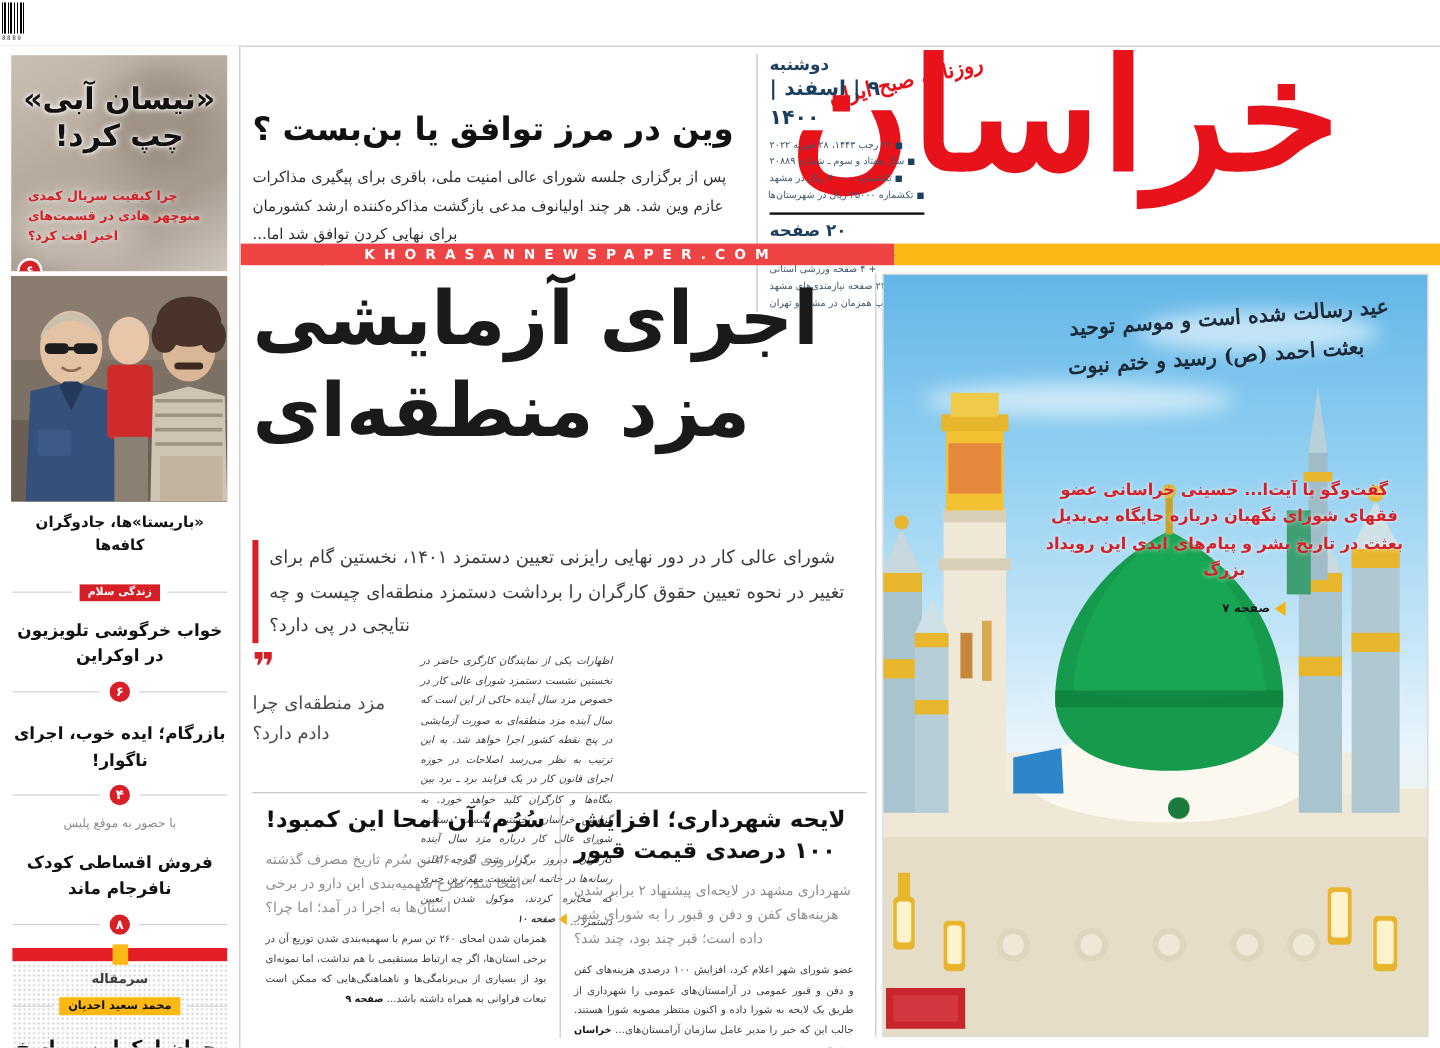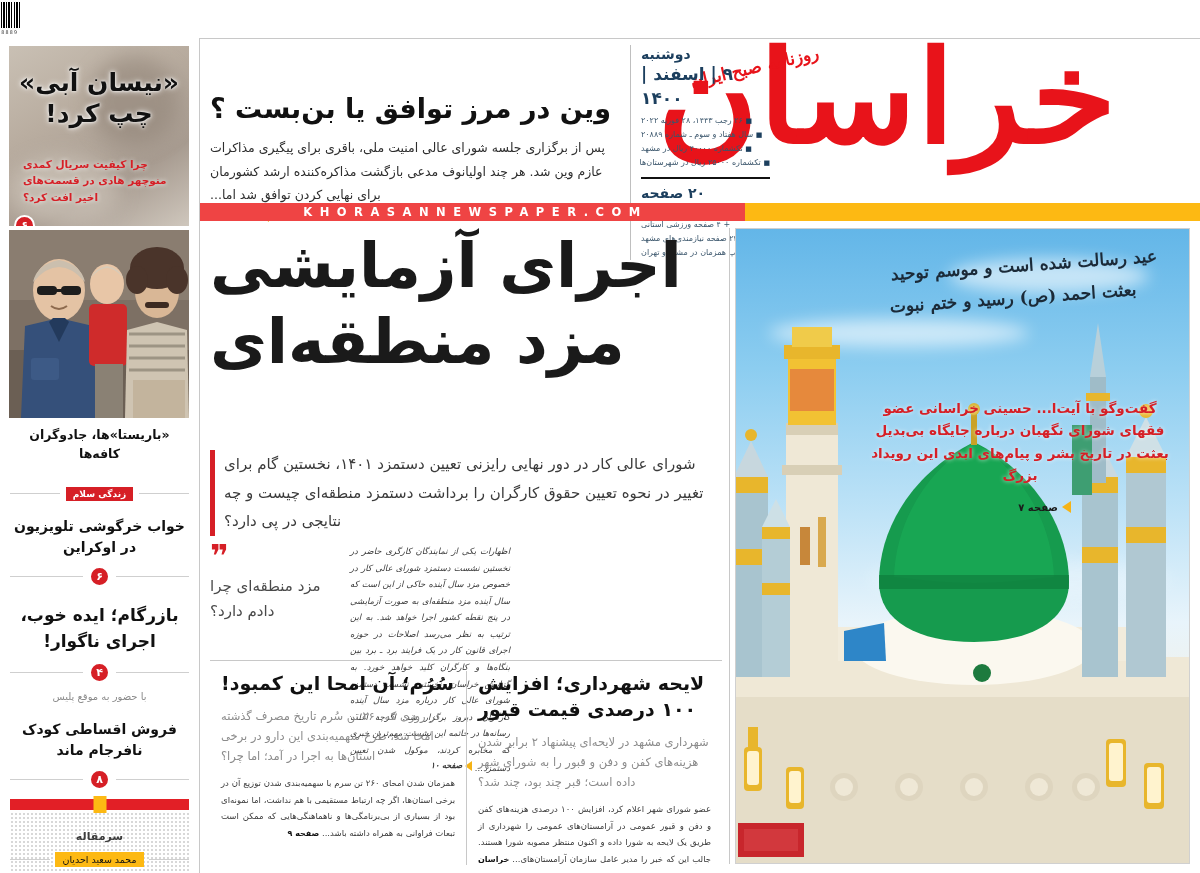--- a/index.html
+++ b/index.html
@@ -186,48 +186,48 @@
   }
   .kicker-row .ln { flex: 1; height: 1px; background: #cfcfcf; }
   .kicker {
     background: #D61F26; color: #fff; font-size: 9px;
     font-weight: 700; padding: 2px 7px; white-space: nowrap;
   }
   .side-head {
     font-size: 14px; font-weight: 700; color: #111;
     line-height: 1.55; text-align: center; margin: 15px 0 4px;
   }
-  .side-head.sm { font-size: 17px; }
+  .side-head.sm { font-size: 14px; }
   .badge-row {
     display: flex; align-items: center; gap: 6px; margin: 7px 0;
   }
   .badge-row .ln { flex: 1; height: 1px; background: #cfcfcf; }
   .side-over {
     font-size: 10px; color: #8a8a8a; text-align: center;
     margin-top: 6px; line-height: 1.4;
   }
   .redbar {
     position: relative; width: 100%; height: 11px;
     background: #E21F26; margin: 9px 0 2px;
   }
   .redbar .tick {
     position: absolute; left: 50%; transform: translateX(-50%);
     top: -3px; width: 13px; height: 17px; background: #FDB913;
   }
   .editorial-label {
     font-size: 11px; color: #3d3d3d; text-align: center;
-    margin-top: 16px; font-weight: 700;
+    margin-top: 4px; font-weight: 700;
   }
   .author-row {
     display: flex; align-items: center; gap: 5px; margin: 9px 0 9px;
   }
   .author-row .ln { flex: 1; height: 1px; background: #cfcfcf; }
   .author {
     background: #FDB913; color: #111; font-size: 9.5px;
-    font-weight: 400; padding: 2px 7px; white-space: nowrap;
+    font-weight: 700; padding: 2px 7px; white-space: nowrap;
   }
   .side-body {
     font-size: 9.5px; color: #555; line-height: 1.75;
     text-align: justify; margin-top: 5px;
   }
   .dots-bg {
     background-image: radial-gradient(#d8d8d8 1px, transparent 1px);
     background-size: 4px 4px;
   }
 

